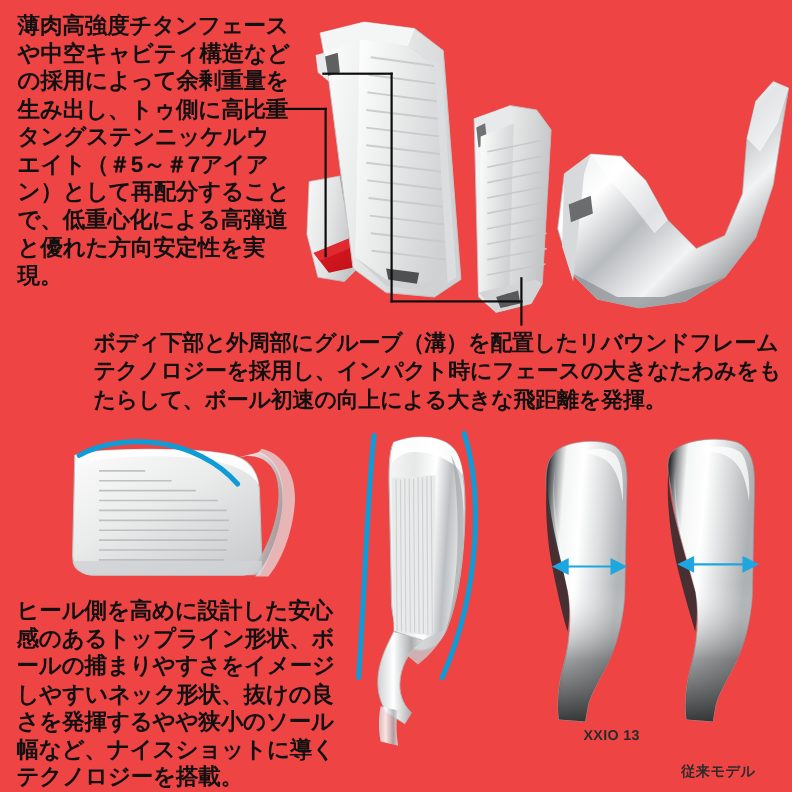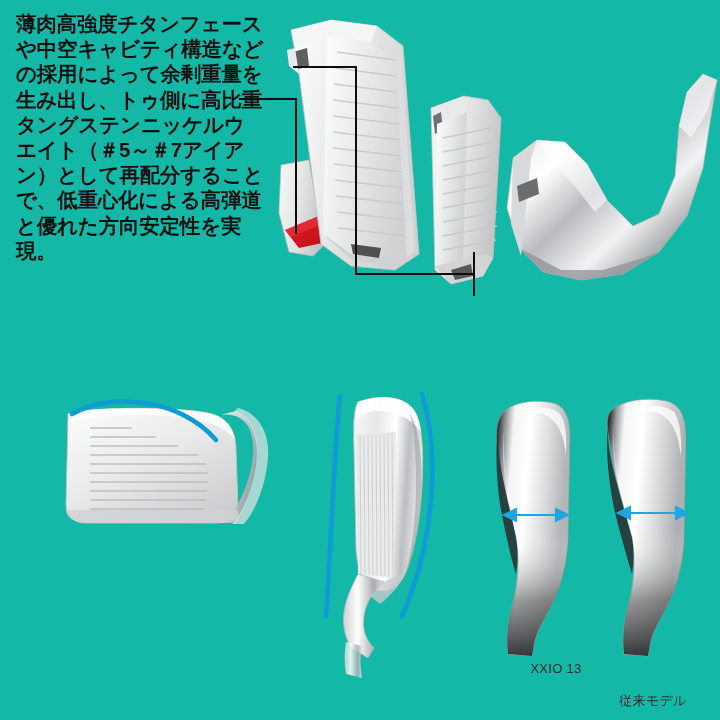--- a/index.html
+++ b/index.html
@@ -5,21 +5,21 @@
 <style>
   html, body {
     margin: 0;
     padding: 0;
     background: #ffffff;
   }
   #page {
     position: relative;
     width: 720px;
     height: 720px;
-    background: #14b8a6;
+    background: #ef4444;
     overflow: hidden;
     font-family: "Liberation Sans", "DejaVu Sans", sans-serif;
     color: #111111;
   }
   .txt {
     position: absolute;
     font-weight: bold;
     letter-spacing: -0.2px;
     white-space: pre-wrap;
     color: #111111;
@@ -56,21 +56,21 @@
   .leader-h { height: 2px; }
   .leader-v { width: 2px; }
 
   
   .fig { position: absolute; }
 
   
   .caption {
     position: absolute;
     font-size: 13px;
-    font-weight: normal;
+    font-weight: bold;
     color: #2b2b2b;
     text-align: center;
     letter-spacing: 0.3px;
   }
 </style>
 </head>
 <body>
 
 <div id="page">
 
@@ -195,21 +195,23 @@
   <div class="leader leader-h" style="left:239px; top:98px; width:58px;"></div>
   <div class="leader leader-v" style="left:295px; top:98px; height:136px;"></div>
 
   <div class="leader leader-h" style="left:293px; top:66px; width:64px;"></div>
   <div class="leader leader-v" style="left:355px; top:66px; height:209px;"></div>
   <div class="leader leader-h" style="left:355px; top:273px; width:120px;"></div>
   <div class="leader leader-v" style="left:473px; top:252px; height:44px;"></div>
 
   <div class="txt" id="para-top">薄肉高強度チタンフェースや中空キャビティ構造などの採用によって余剰重量を生み出し、トゥ側に高比重タングステンニッケルウエイト（＃5～＃7アイアン）として再配分することで、低重心化による高弾道と優れた方向安定性を実現。</div>
 
-
+  <div class="txt" id="para-mid">ボディ下部と外周部にグルーブ（溝）を配置したリバウンドフレームテクノロジーを採用し、インパクト時にフェースの大きなたわみをもたらして、ボール初速の向上による大きな飛距離を発揮。</div>
+
+  <div class="txt" id="para-bottom">ヒール側を高めに設計した安心感のあるトップライン形状、ボールの捕まりやすさをイメージしやすいネック形状、抜けの良さを発揮するやや狭小のソール幅など、ナイスショットに導くテクノロジーを搭載。</div>
 
   <div class="fig" style="left:30px; top:392px; width:290px; height:150px;">
     <svg width="290" height="150" viewBox="0 0 290 150">
       <defs>
         <linearGradient id="gFace" x1="0.1" y1="0" x2="0.9" y2="1">
           <stop offset="0%" stop-color="#fbfbfb"></stop>
           <stop offset="45%" stop-color="#e9eaea"></stop>
           <stop offset="100%" stop-color="#c8cacc"></stop>
         </linearGradient>
         <linearGradient id="gHosel" x1="0" y1="0" x2="1" y2="0.6">

